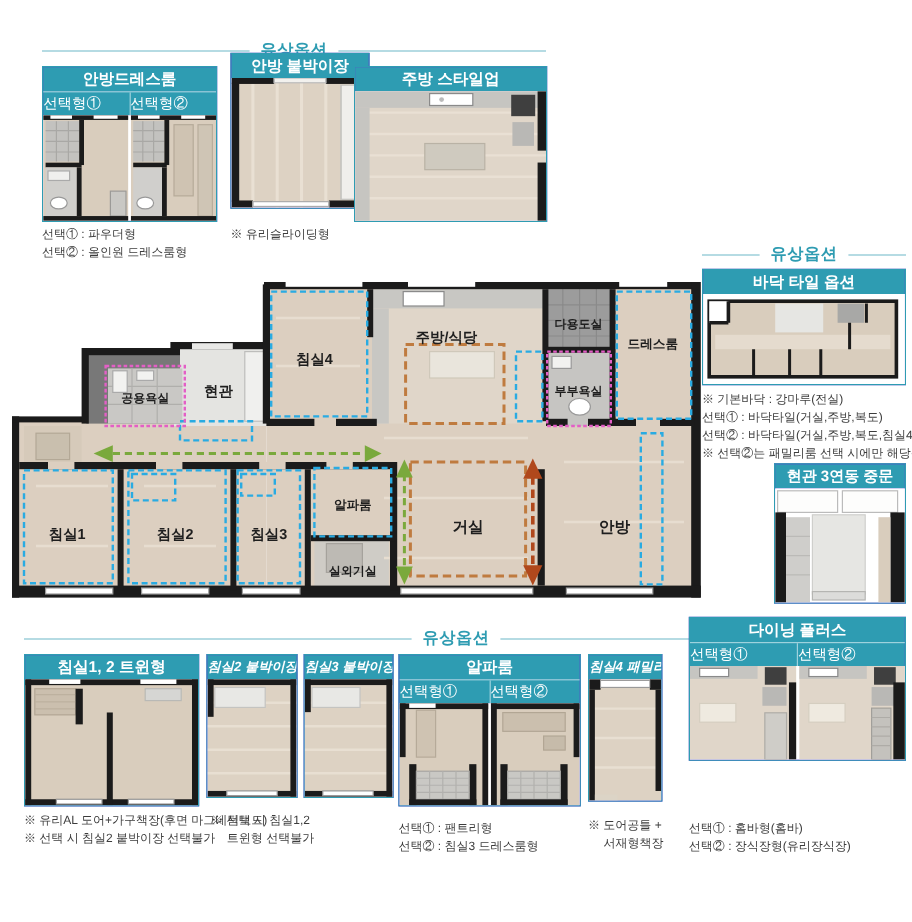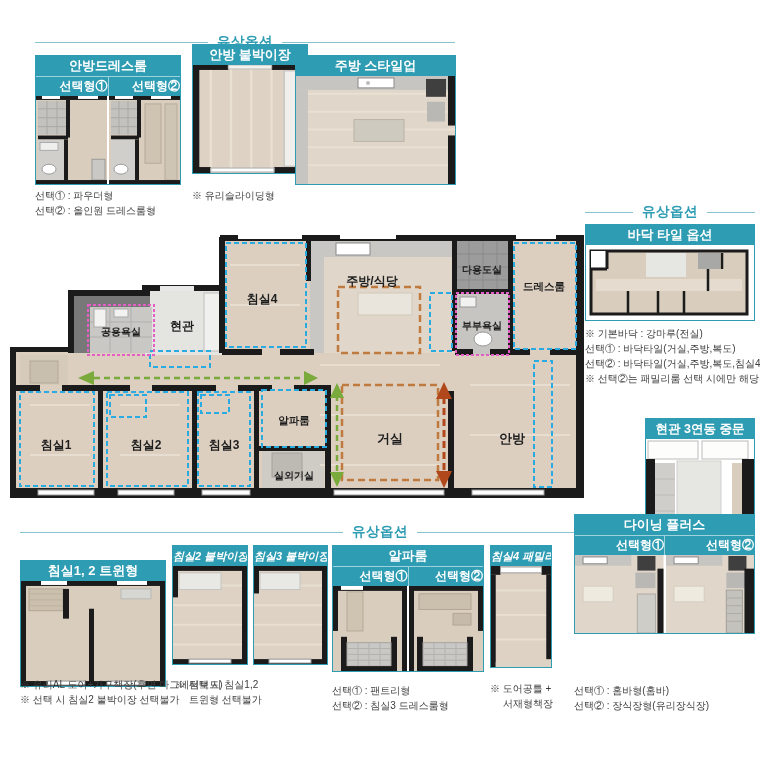--- a/index.html
+++ b/index.html
@@ -7,21 +7,21 @@
           font-family:"Liberation Sans",sans-serif;}
   
   .sec-head{position:absolute;display:flex;align-items:center;gap:9px;}
   .sec-head .hline{flex:1;height:1px;background:#85c3d1;}
   .sec-head .sec-head-text{color:#2e9cb2;font-weight:bold;font-size:13.5px;letter-spacing:.5px;white-space:nowrap;}
   
   .opt-box{position:absolute;border:1px solid #2e9cb2;background:#6d28d9;display:flex;flex-direction:column;box-sizing:border-box;}
   .opt-title{background:#2e9cb2;color:#fff;font-weight:bold;text-align:center;font-size:13px;line-height:20px;height:20px;white-space:nowrap;overflow:hidden;}
   .opt-title.small{font-size:11px;font-style:italic;}
   .opt-tabs{display:flex;background:#2e9cb2;height:19px;border-top:1px solid #9ed2dd;}
-  .opt-tab{flex:1;color:#fff;font-weight:bold;font-size:12px;line-height:19px;text-align:right;}
+  .opt-tab{flex:1;color:#fff;font-weight:normal;font-size:12px;line-height:19px;text-align:left;}
   .opt-tab + .opt-tab{border-left:1px solid #9ed2dd;}
   .thumb-row{flex:1;display:flex;gap:2px;background:#fff;min-height:0;}
   .thumb-row svg{flex:1;height:100%;display:block;}
   
   .cap{position:absolute;font-size:10px;color:#3c3c3c;line-height:1.5;white-space:nowrap;}
   .cap .ind{padding-left:13px;}
   svg text{font-family:"Liberation Sans",sans-serif;}
 </style>
 </head>
 <body>
@@ -142,21 +142,21 @@
       </svg>
     </div>
   </div>
   <div class="cap" style="left:585px;top:326px;font-size:10px;">
     <div>※ 기본바닥 : 강마루(전실)</div>
     <div>선택① : 바닥타일(거실,주방,복도)</div>
     <div>선택② : 바닥타일(거실,주방,복도,침실4)</div>
     <div>※ 선택②는 패밀리룸 선택 시에만 해당됩니다.</div>
   </div>
 
-  <div class="opt-box" style="left:645px;top:418px;width:110px;height:117px;">
+  <div class="opt-box" style="left:645px;top:386px;width:110px;height:117px;">
     <div class="opt-title" style="font-size:12.5px;">현관 3연동 중문</div>
     <div class="thumb-row">
       <svg viewBox="0 0 108 95" preserveAspectRatio="none">
         <rect width="108" height="95" fill="#fff"></rect>
         <rect x="2" y="2" width="50" height="18" fill="#fdfdfc" stroke="#bbb"></rect>
         <rect x="56" y="2" width="46" height="18" fill="#fdfdfc" stroke="#bbb"></rect>
         <rect x="0" y="20" width="9" height="75" fill="#1b1b1b"></rect>
         <rect x="96" y="20" width="12" height="75" fill="#1b1b1b"></rect>
         <rect x="86" y="24" width="10" height="71" fill="#d9cdbd"></rect>
         <rect x="9" y="24" width="20" height="71" fill="#cfcecb"></rect>
@@ -297,21 +297,21 @@
       <text x="502" y="208" font-size="13">안방</text>
     </g>
   </svg>
 
   <div class="sec-head" style="left:20px;top:523px;width:720px;">
     <span class="hline"></span>
     <span class="sec-head-text">유상옵션</span>
     <span class="hline"></span>
   </div>
 
-  <div class="opt-box" style="left:20px;top:545px;width:146px;height:127px;margin-top:15px;">
+  <div class="opt-box" style="left:20px;top:545px;width:146px;height:127px;">
     <div class="opt-title">침실1, 2 트윈형</div>
     <div class="thumb-row">
       <svg viewBox="0 0 144 106" preserveAspectRatio="none">
         <rect width="144" height="106" fill="#d9cdbd"></rect>
         <rect x="0" y="0" width="144" height="5" fill="#1b1b1b"></rect>
         <rect x="20" y="0" width="26" height="4" fill="#fff"></rect>
           <rect x="96" y="0" width="30" height="4" fill="#fff"></rect>
         <rect x="0" y="0" width="5" height="106" fill="#1b1b1b"></rect>
           <rect x="139" y="0" width="5" height="106" fill="#1b1b1b"></rect>
         <rect x="0" y="101" width="144" height="5" fill="#1b1b1b"></rect>

